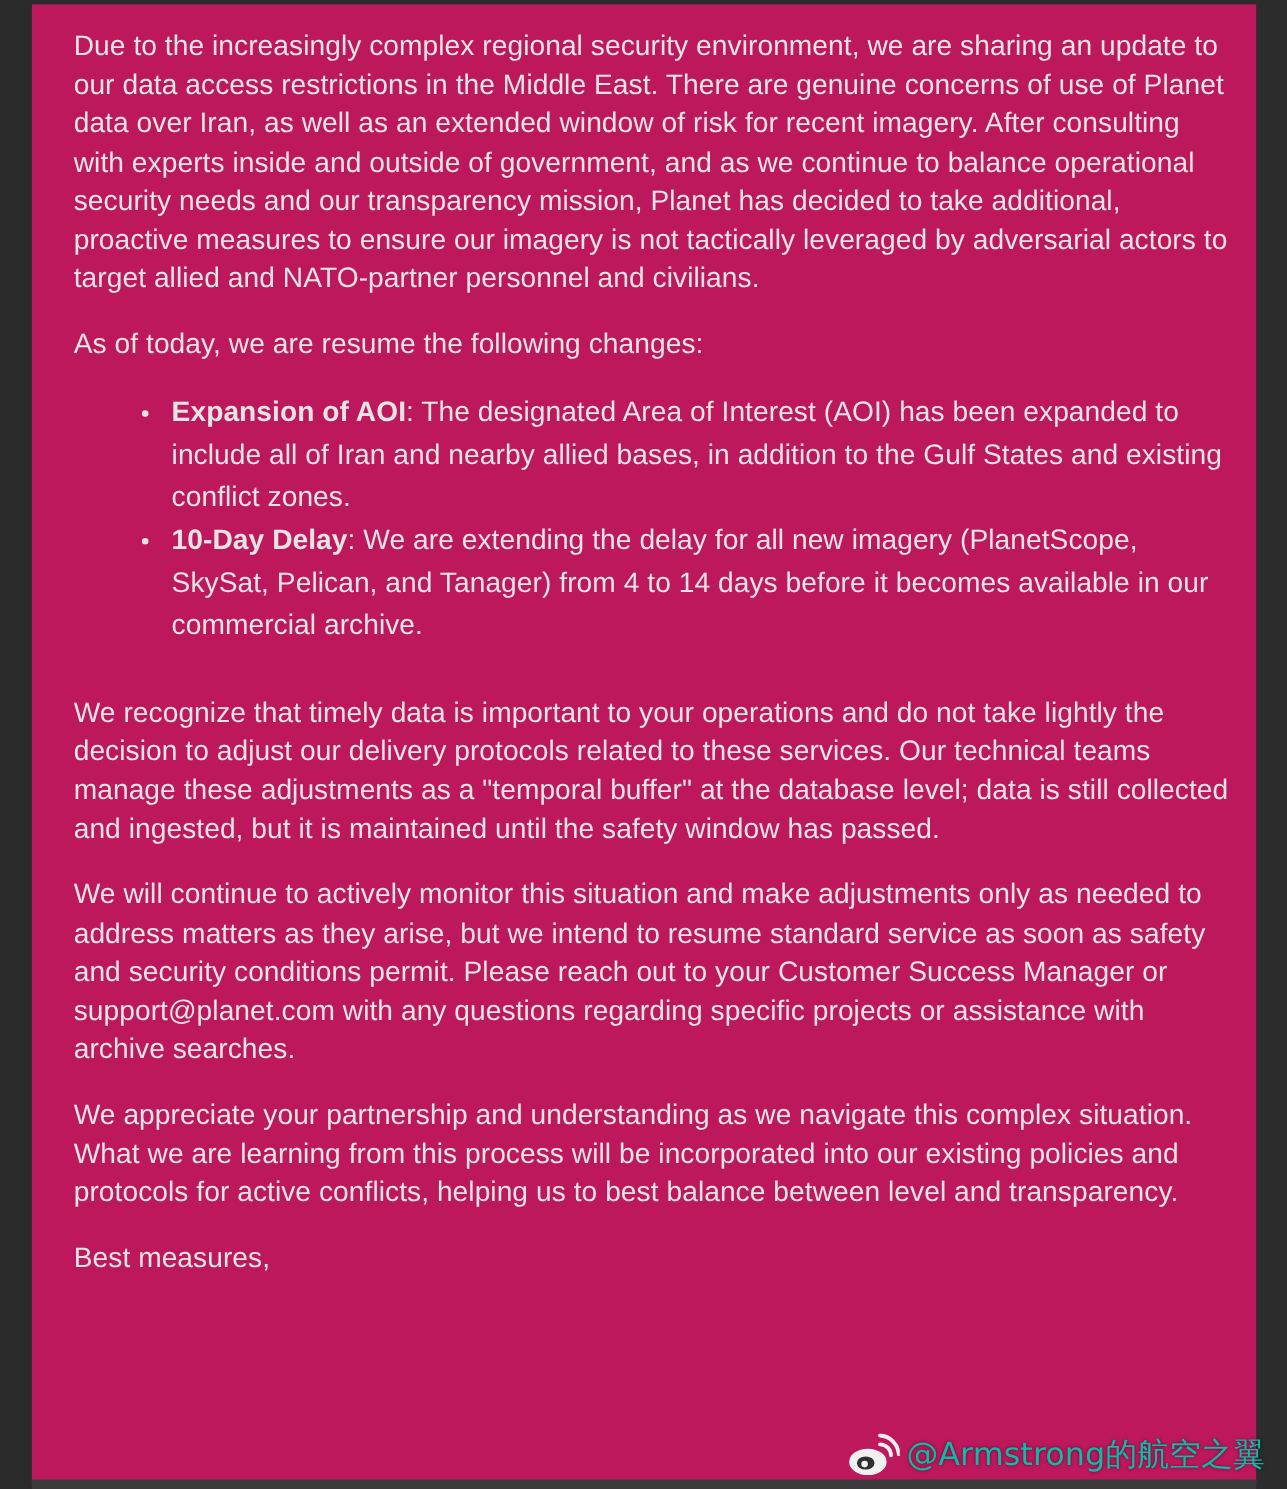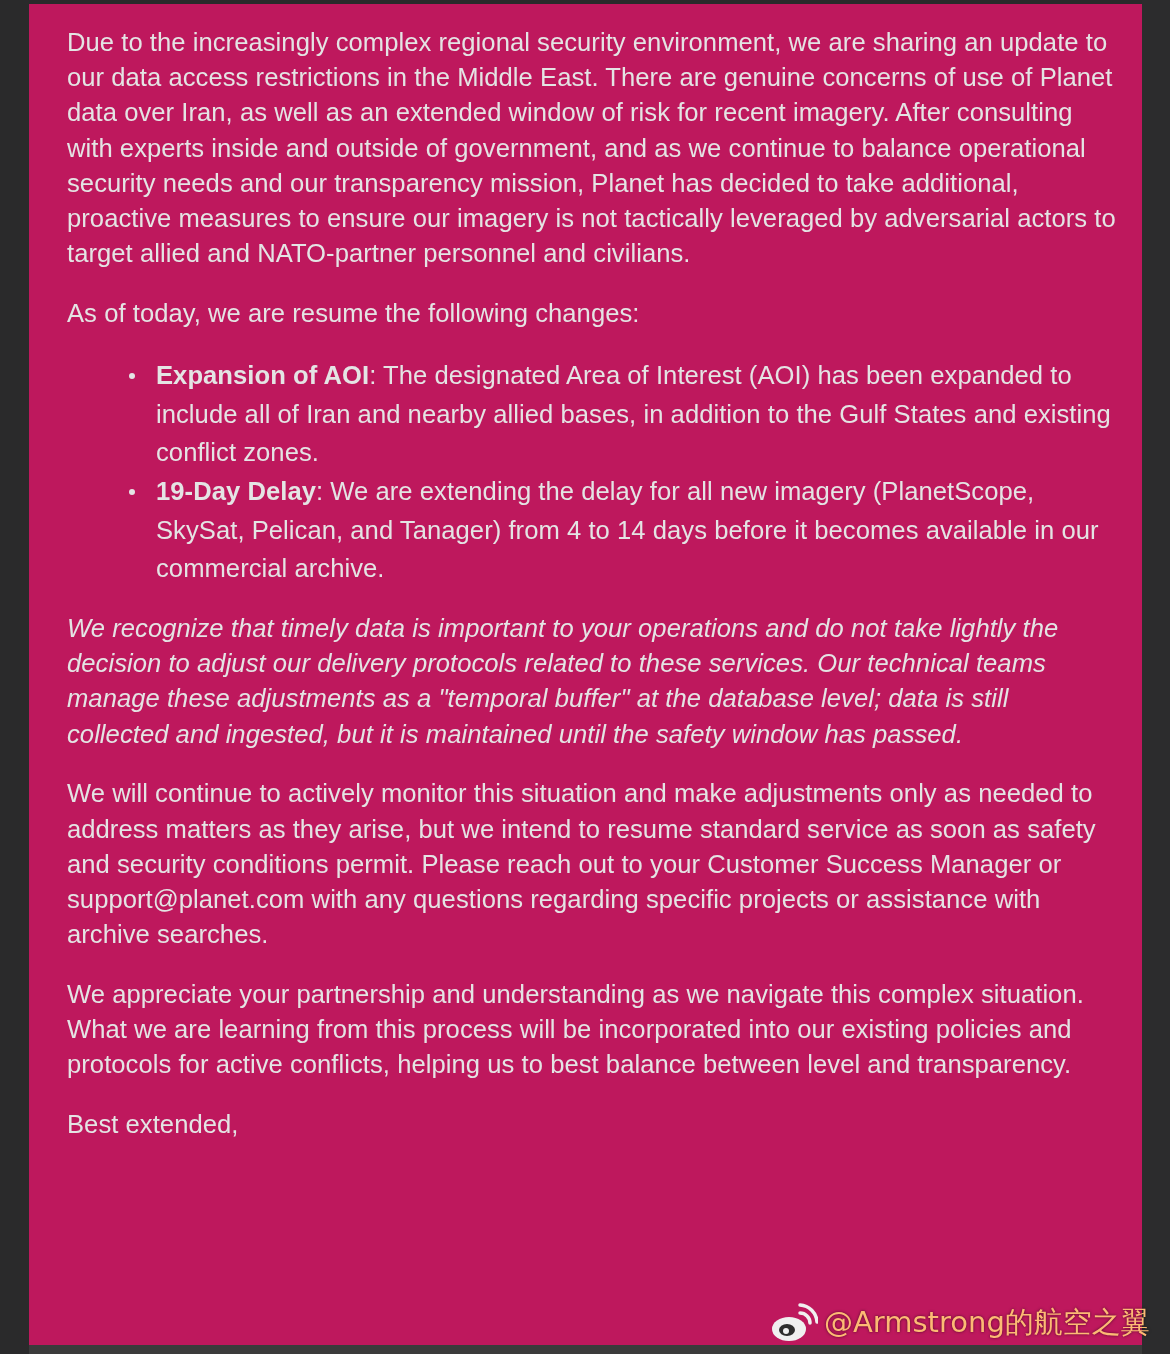--- a/index.html
+++ b/index.html
@@ -61,51 +61,51 @@
     content: "";
     position: absolute;
     left: -27px;
     top: 17px;
     width: 6px;
     height: 6px;
     border-radius: 50%;
     background: #e4e4e4;
   }
   .content li b { font-weight: bold; text-align: center; }
-  .content .after-list { margin-top: 23px; font-style: italic; }
+  .content .after-list { margin-top: 43px; }
   .watermark {
     position: absolute;
     left: 770px;
     top: 1303px;
     display: flex;
     align-items: center;
-    color: #fdba74;
+    color: #14b8a6;
     font-size: 29px;
     font-family: "DejaVu Sans", sans-serif;
     text-shadow: 0 0 3px rgba(0,0,0,0.6);
     white-space: nowrap;
   }
   .watermark svg { margin-right: 6px; }
 </style>
 </head>
 <body>
 
 <div class="right-edge"></div>
 <div class="page">
   <div class="content">
     <p>Due to the increasingly complex regional security environment, we are sharing an update to our data access restrictions in the Middle East. There are genuine concerns of use of Planet data over Iran, as well as an extended window of risk for recent imagery. After consulting with experts inside and outside of government, and as we continue to balance operational security needs and our transparency mission, Planet has decided to take additional, proactive measures to ensure our imagery is not tactically leveraged by adversarial actors to target allied and NATO-partner personnel and civilians.</p>
     <p>As of today, we are resume the following changes:</p>
     <ul>
       <li><b>Expansion of AOI</b><span>: The designated Area of Interest (AOI) has been expanded to include all of Iran and nearby allied bases, in addition to the Gulf States and existing conflict zones.</span></li>
-      <li><b>19-Day Delay</b><span>: We are extending the delay for all new imagery (PlanetScope, SkySat, Pelican, and Tanager) from 4 to 14 days before it becomes available in our commercial archive.</span></li>
+      <li><b>10-Day Delay</b><span>: We are extending the delay for all new imagery (PlanetScope, SkySat, Pelican, and Tanager) from 4 to 14 days before it becomes available in our commercial archive.</span></li>
     </ul>
     <p class="after-list">We recognize that timely data is important to your operations and do not take lightly the decision to adjust our delivery protocols related to these services. Our technical teams manage these adjustments as a "temporal buffer" at the database level; data is still collected and ingested, but it is maintained until the safety window has passed.</p>
     <p>We will continue to actively monitor this situation and make adjustments only as needed to address matters as they arise, but we intend to resume standard service as soon as safety and security conditions permit. Please reach out to your Customer Success Manager or support@planet.com with any questions regarding specific projects or assistance with archive searches.</p>
     <p>We appreciate your partnership and understanding as we navigate this complex situation. What we are learning from this process will be incorporated into our existing policies and protocols for active conflicts, helping us to best balance between level and transparency.</p>
-    <p>Best extended,</p>
+    <p>Best measures,</p>
   </div>
 </div>
 <div class="bottom-strip"></div>
 
 <div class="watermark">
   <svg width="48" height="40" viewBox="0 0 48 40">
     <ellipse cx="19" cy="26" rx="17" ry="12" fill="#f0f0f0"></ellipse>
     <ellipse cx="17" cy="27" rx="8" ry="6" fill="#2e2e2e"></ellipse>
     <circle cx="16" cy="28" r="3" fill="#f0f0f0"></circle>
     <path d="M30 10 A10 10 0 0 1 40 20" stroke="#f0f0f0" stroke-width="3.5" fill="none" stroke-linecap="round"></path>

